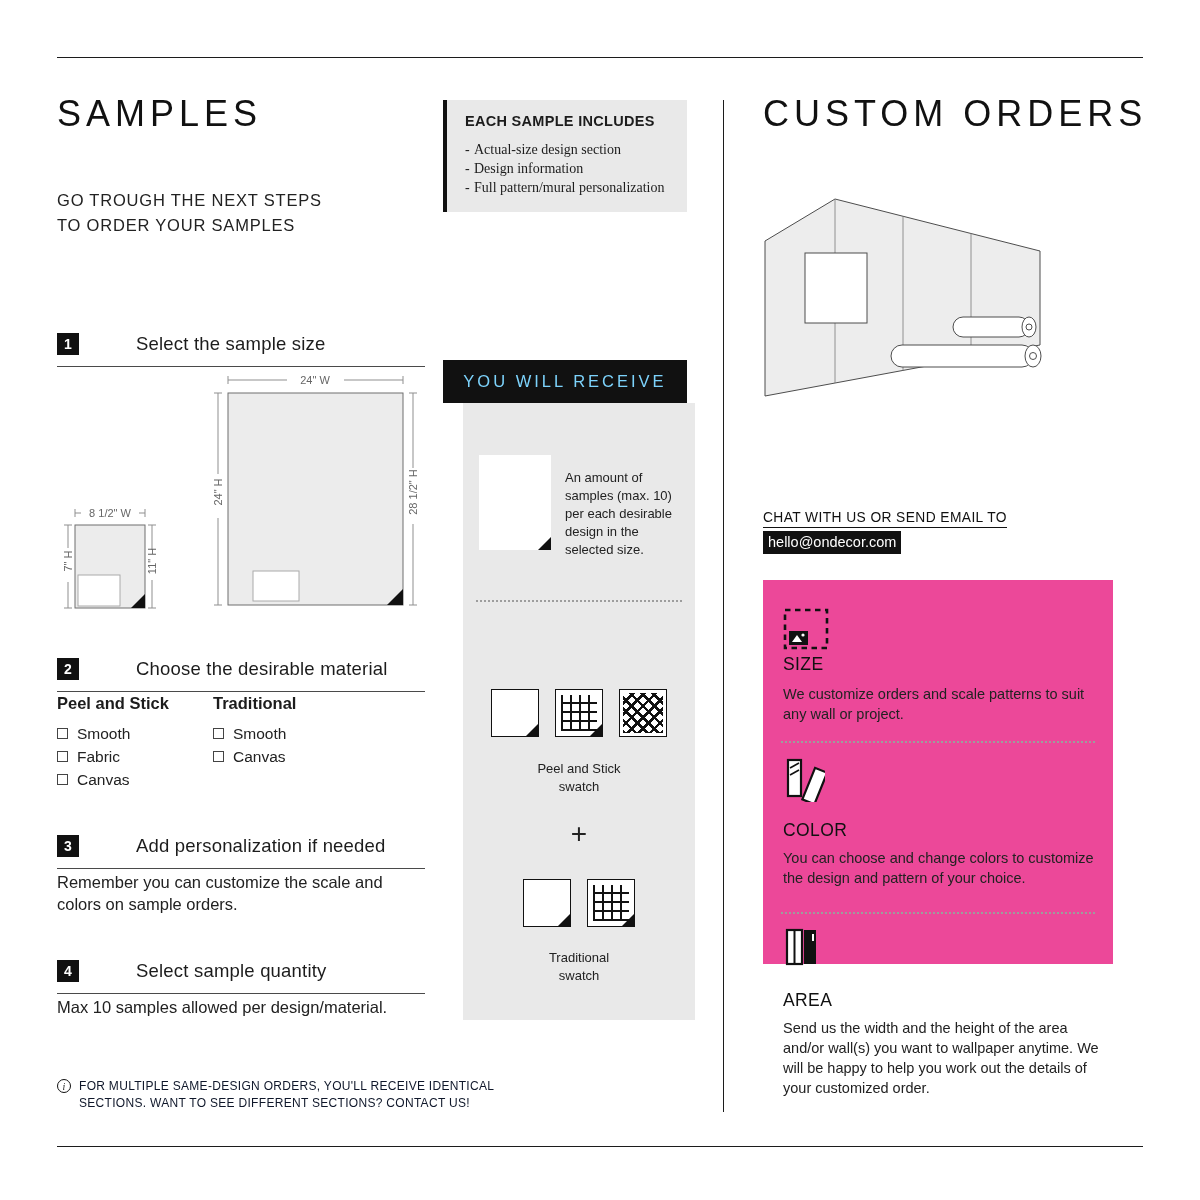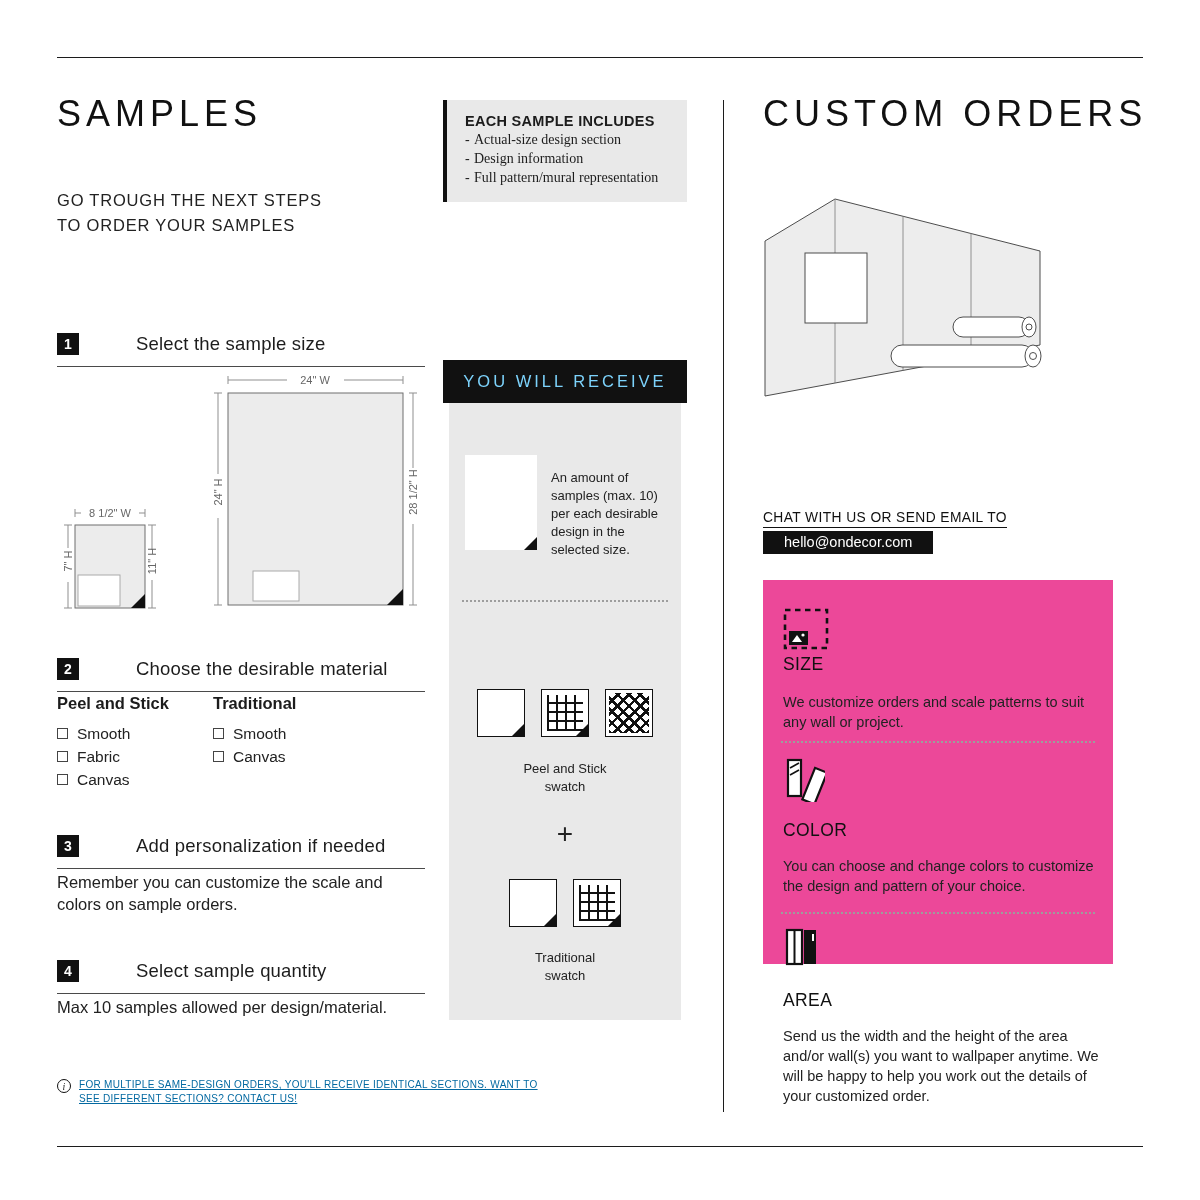--- a/index.html
+++ b/index.html
@@ -12,21 +12,21 @@
   .vdivider { position:absolute; left:723px; top:100px; height:1012px; width:1px; background:#1c1c1c; }
 
   .big-title { position:absolute; font-size:36px; letter-spacing:5px; font-weight:500; color:#111; }
   .samples-title { left:57px; top:93px; }
   .custom-title { left:763px; top:93px; }
 
   .subtitle { position:absolute; left:57px; top:188px; font-size:16.5px; letter-spacing:0.8px; line-height:1.5; color:#222; }
 
   
   .includes { position:absolute; left:443px; top:100px; width:244px; background:#e9e9e9; border-left:4px solid #111; padding:13px 14px 14px 18px; }
-  .includes-title { font-weight:700; font-size:14.5px; letter-spacing:0.3px; margin-bottom:2px; }
+  .includes-title { font-weight:700; font-size:14.5px; letter-spacing:0.3px; margin-bottom:12px; }
   .includes-item { font-size:14px; line-height:1.35; position:relative; padding-left:9px;font-family:Liberation Serif, serif; }
   .includes-item::before { content:"-"; position:absolute; left:0; }
 
   
   .step { position:absolute; left:57px; width:368px; display:flex; align-items:center; gap:13px; border-bottom:1px solid #4a4a4a; padding-bottom:11px; }
   .step-num { width:22px; height:22px; background:#111; color:#fff; font-size:14px; font-weight:700; display:flex; align-items:center; justify-content:center; flex:0 0 auto; }
   .step-label { font-size:18.5px; letter-spacing:0.2px; color:#1c1c1c;margin-left:44px; }
   .step1 { top:333px; } .step2 { top:658px; } .step3 { top:835px; } .step4 { top:960px; }
 
   .diagram { position:absolute; left:57px; top:372px; }
@@ -36,25 +36,25 @@
   .mat-title { font-size:16.5px; font-weight:700; margin-bottom:9px; }
   .opt { font-size:15.5px; line-height:23px; display:flex; align-items:center; gap:9px; color:#222; }
   .cb { width:11px; height:11px; border:1.5px solid #444; display:inline-block; flex:0 0 auto; }
 
   .body-text { position:absolute; font-size:16.5px; line-height:1.35; color:#222; }
   .step3-text { left:57px; top:871px; width:352px; }
   .step4-text { left:57px; top:996px; width:380px; }
 
   .footnote { position:absolute; left:57px; top:1078px; width:490px; display:flex; gap:8px; }
   .info-icon { width:14px; height:14px; border:1.2px solid #111; border-radius:50%; font-size:10px; display:flex; align-items:center; justify-content:center; flex:0 0 auto; margin-top:1px; font-family:"Liberation Serif", serif; font-style:italic; }
-  .footnote-text { font-size:10px; letter-spacing:0.3px; line-height:1.4; color:#0369a1;text-decoration:underline; }
+  .footnote-text { font-size:12px; letter-spacing:0.3px; line-height:1.4; color:#0f172a; }
 
   
   .receive-bar { position:absolute; left:443px; top:360px; width:244px; height:43px; background:#111; color:#7dd3fc; font-size:16.5px; letter-spacing:3px; display:flex; align-items:center; justify-content:center; }
-  .receive-panel { position:absolute; left:449px; top:403px; width:232px; height:617px; background:#e9e9e9; }
+  .receive-panel { position:absolute; left:463px; top:403px; width:232px; height:617px; background:#e9e9e9; }
   .sheet { position:absolute; left:16px; top:52px; width:72px; height:95px; background:#fff; }
   .fold { position:absolute; right:0; bottom:0; width:0; height:0; border-style:solid; border-width:0 0 13px 13px; border-color:transparent transparent #111 transparent; }
   .receive-text1 { position:absolute; left:102px; top:66px; width:118px; font-size:13px; line-height:1.38; color:#222; }
   .dotline { position:absolute; left:13px; right:13px; border-top:2px dotted #9d9d9d; }
   .dot1 { top:197px; }
   .receive-text2 { position:absolute; left:11px; top:226px; width:210px; text-align:center; font-size:13px; line-height:1.4; color:#222; }
   .swatch-row { position:absolute; left:0; width:100%; display:flex; justify-content:center; gap:16px; }
   .row1 { top:286px; } .row2 { top:476px; }
   .swatch { position:relative; width:48px; height:48px; background:#fff; border:1.6px solid #111; }
   .swatch .fold { border-width:0 0 12px 12px; }
@@ -65,27 +65,27 @@
       repeating-linear-gradient(45deg,#111 0 2.5px,transparent 2.5px 8px),
       repeating-linear-gradient(-45deg,#111 0 2.5px,transparent 2.5px 8px); }
   .swatch-label { position:absolute; left:0; width:100%; text-align:center; font-size:13px; line-height:1.35; color:#222; }
   .lab1 { top:357px; } .lab2 { top:546px; }
   .plus { position:absolute; left:0; width:100%; top:415px; text-align:center; font-size:28px; font-weight:300; color:#222; }
 
   
   .house { position:absolute; left:763px; top:195px; }
   .custom-intro { position:absolute; left:763px; top:406px; width:365px; font-size:19px; line-height:1.42; color:#222; }
   .chat-label { position:absolute; left:763px; top:510px; font-size:13.8px; letter-spacing:0.4px; border-bottom:1px solid #111; padding-bottom:2px; color:#111; }
-  .email-badge { position:absolute; left:763px; top:531px; background:#111; color:#fff; font-size:14.5px; padding:3px 21px 4px; }
+  .email-badge { position:absolute; left:763px; top:531px; background:#111; color:#fff; font-size:14.5px; padding:3px 5px 4px; }
   .custom-panel { position:absolute; left:763px; top:580px; width:350px; height:384px; background:#ec4899; }
   .feat-icon { position:absolute; left:20px; }
   .icon-size { top:28px; } .icon-color { top:176px; } .icon-area { top:346px; }
   .feat-name { position:absolute; left:20px; font-size:17.5px; letter-spacing:0.4px; color:#111; }
   .name-size { top:74px; } .name-color { top:240px; } .name-area { top:410px; }
-  .feat-text { position:absolute; left:20px; width:318px; font-size:14.5px; line-height:1.38; color:#222;margin-top:8px; }
+  .feat-text { position:absolute; left:20px; width:318px; font-size:14.5px; line-height:1.38; color:#222; }
   .text-size { top:104px; } .text-color { top:268px; } .text-area { top:438px; width:326px; }
   .pdot { position:absolute; left:18px; right:18px; border-top:2px dotted #9d9d9d; }
   .pdot1 { top:161px; } .pdot2 { top:332px; }
 
   svg text { font-family:"Liberation Sans", sans-serif; }
 </style>
 </head>
 <body>
 
 <div class="canvas">
@@ -98,21 +98,21 @@
 
   <div class="subtitle">
     <div>GO TROUGH THE NEXT STEPS</div>
     <div>TO ORDER YOUR SAMPLES</div>
   </div>
 
   <div class="includes">
     <div class="includes-title">EACH SAMPLE INCLUDES</div>
     <div class="includes-item">Actual-size design section</div>
     <div class="includes-item">Design information</div>
-    <div class="includes-item">Full pattern/mural representation</div>
+    <div class="includes-item">Full pattern/mural personalization</div>
   </div>
 
   <div class="step step1">
     <div class="step-num">1</div>
     <div class="step-label">Select the sample size</div>
   </div>
 
   <svg class="diagram" width="370" height="240" viewBox="0 0 370 240">
 
     <rect x="171" y="21" width="175" height="212" fill="#ececec" stroke="#6f6f6f" stroke-width="1"></rect>

